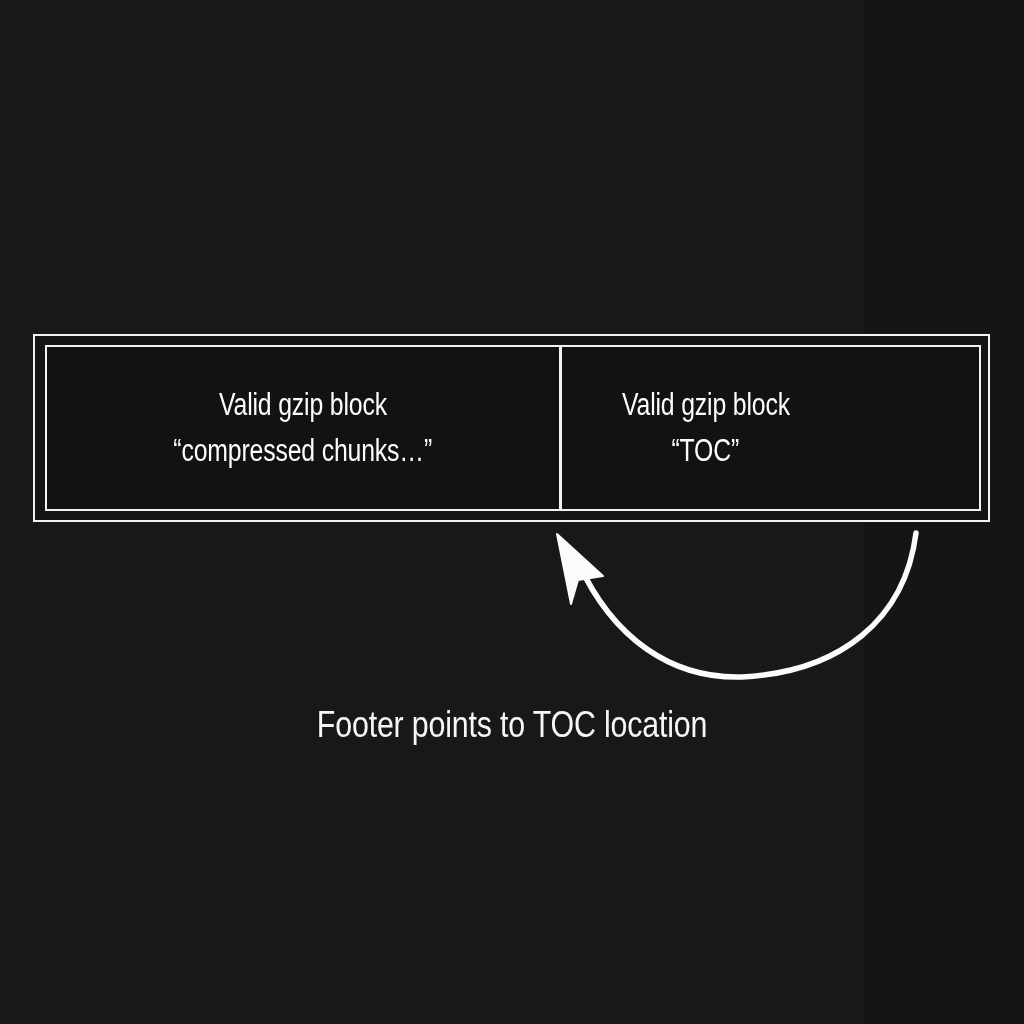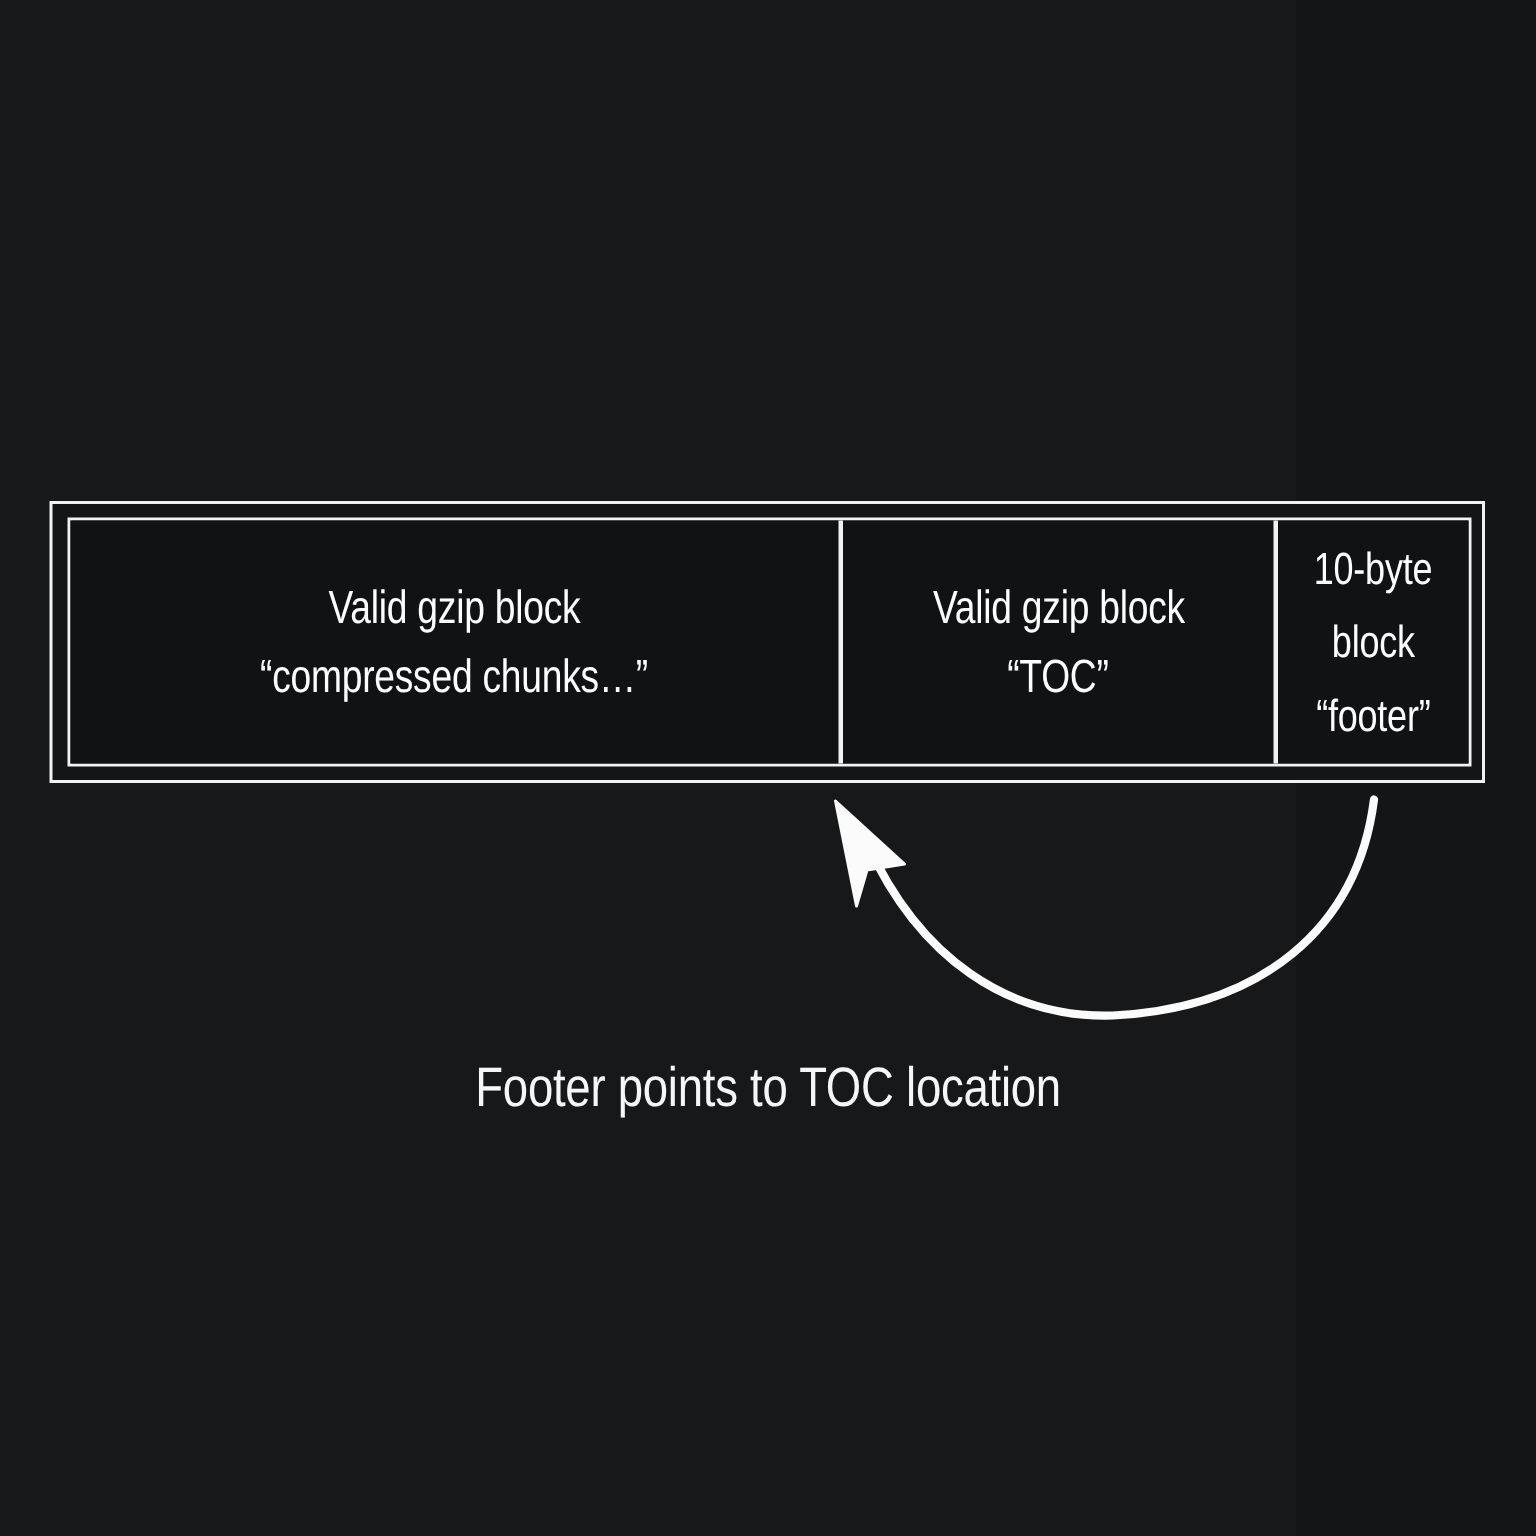--- a/index.html
+++ b/index.html
@@ -126,25 +126,20 @@
     <div class="block block-chunks">
       <div class="block-line">Valid gzip block</div>
       <div class="block-line">“compressed chunks…”</div>
     </div>
 
     <div class="block block-toc">
       <div class="block-line">Valid gzip block</div>
       <div class="block-line">“TOC”</div>
     </div>
 
-    <div class="block block-footer">
-      <div class="block-line">10-byte</div>
-      <div class="block-line">block</div>
-      <div class="block-line">“footer”</div>
-    </div>
 
   </div>
 
   <svg class="arrow-layer" viewBox="0 0 1024 1024" width="1024" height="1024">
     <path d="M 916 533
              C 905 620, 840 672, 742 677
              C 672 679, 613 639, 578 562" fill="none" stroke="#fbfbfb" stroke-width="5.5" stroke-linecap="round"></path>
     <path d="M 557 534 L 603 576 L 578 580 L 571 604 Z" fill="#fbfbfb" stroke="#fbfbfb" stroke-width="2" stroke-linejoin="round"></path>
   </svg>
 

